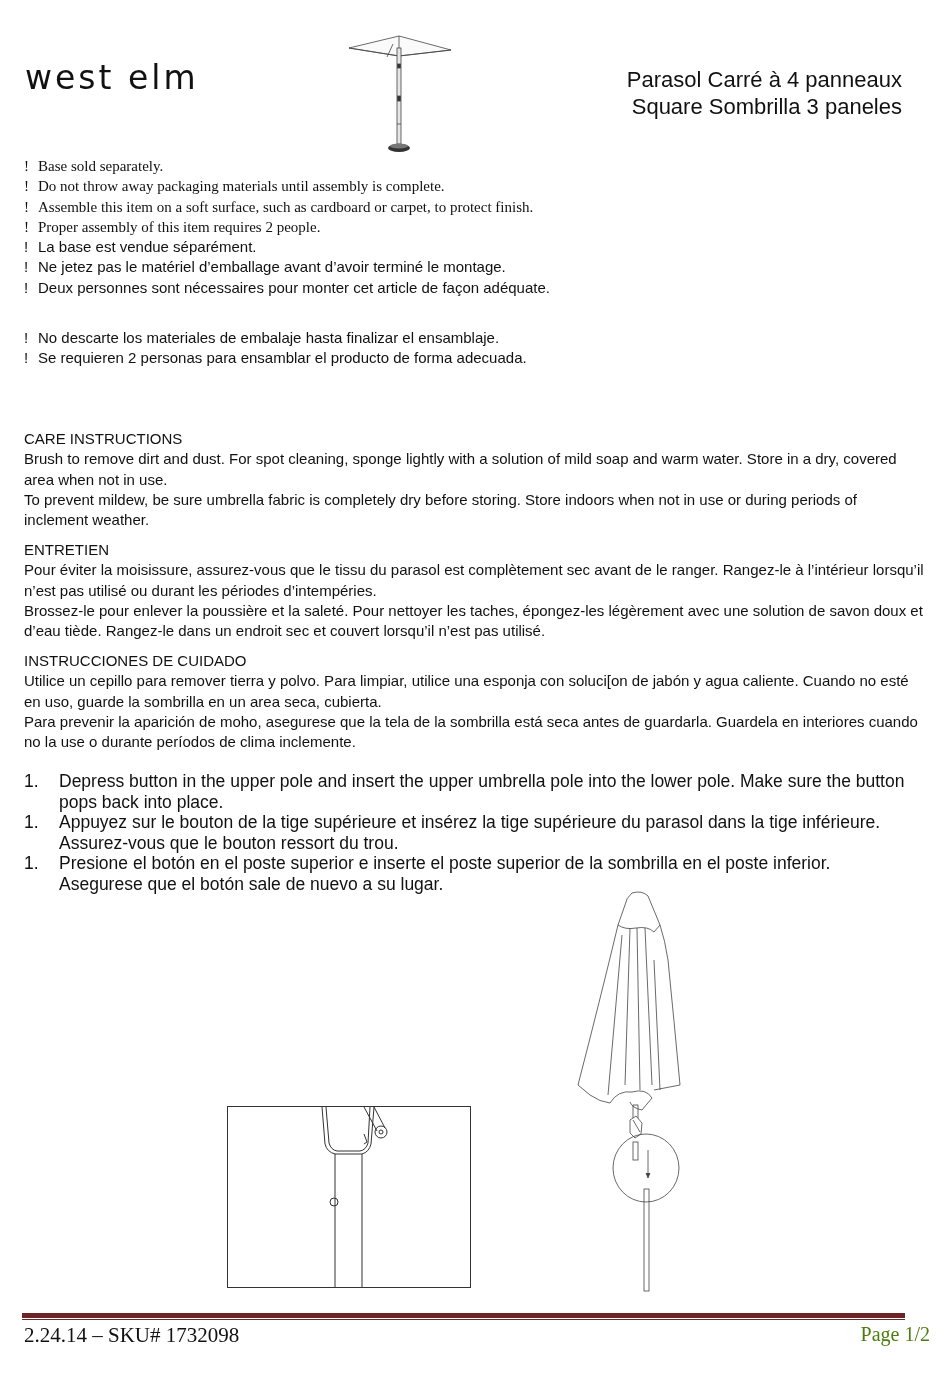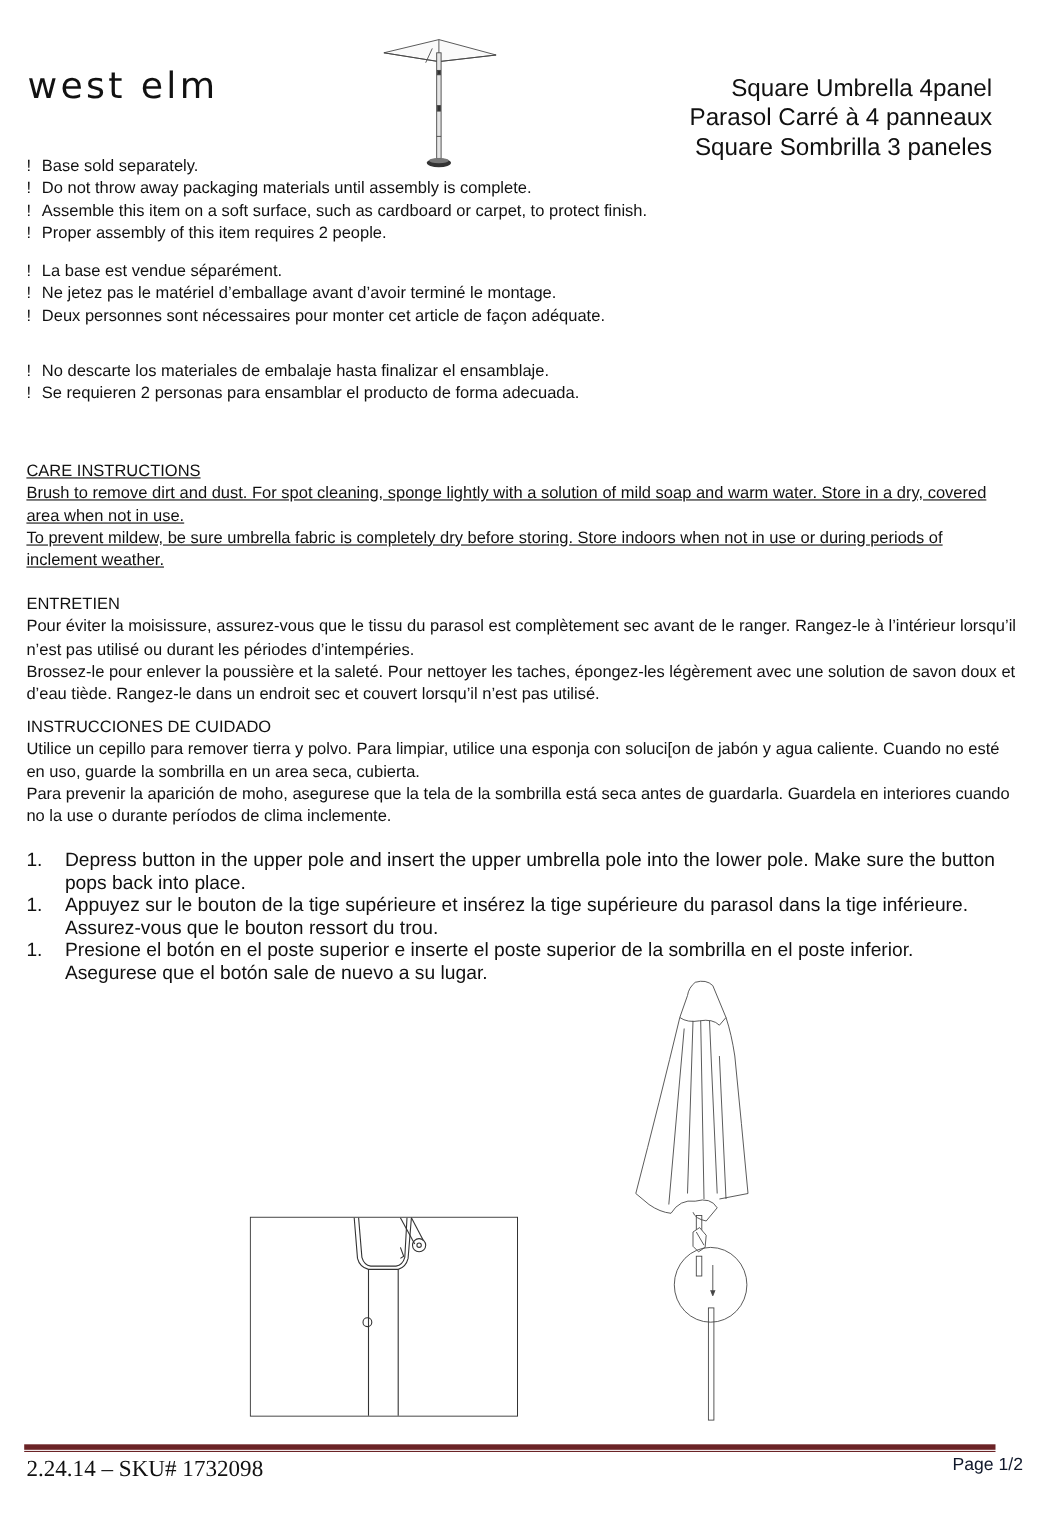--- a/index.html
+++ b/index.html
@@ -16,21 +16,21 @@
   .care .h { text-transform: uppercase; }
   .steps { left: 24px; width: 890px; font-family: "Liberation Sans", sans-serif; font-size: 17.5px; line-height: 20.5px; color: #111; }
   .steps .step { display: flex; }
   .steps .num { width: 35px; flex: 0 0 35px; }
   .steps .txt { flex: 1; }
   .detail-box { left: 227px; top: 1106px; width: 244px; height: 182px; }
   .folded { left: 570px; top: 880px; width: 120px; height: 415px; }
   .footer-bar1 { left: 22px; top: 1313px; width: 883px; height: 5px; background: #6b2326; }
   .footer-bar2 { left: 22px; top: 1319px; width: 883px; height: 1px; background: #6b2326; }
   .footer-left { left: 24px; top: 1323px; font-family: "Liberation Serif", serif; font-size: 21px; color: #111; }
-  .footer-right { right: 20px; top: 1323px; font-family: Liberation Sans, sans-serif; font-size: 16px; color: #0f172a; }
+  .footer-right { right: 20px; top: 1323px; font-family: Liberation Serif, serif; font-size: 20px; color: #4d7c0f; }
 </style>
 </head>
 <body>
 
 <div class="abs brand">west elm</div>
 
 <svg class="abs hero-umbrella" viewBox="0 0 110 122">
   <g fill="none" stroke="#444" stroke-width="0.8">
     <polygon points="4,14 54,2 106,16 54,22" fill="#fafafa"></polygon>
     <line x1="4" y1="14" x2="54" y2="22"></line>
@@ -40,44 +40,43 @@
     <rect x="52" y="14" width="4" height="96" fill="#e6e6e6"></rect>
     <rect x="52.5" y="30" width="3" height="4" fill="#333"></rect>
     <rect x="52.5" y="62" width="3" height="5" fill="#333"></rect>
     <line x1="52" y1="90" x2="56" y2="90"></line>
   </g>
   <ellipse cx="54" cy="114" rx="11" ry="4" fill="#333"></ellipse>
   <ellipse cx="54" cy="112" rx="9" ry="2.4" fill="#777"></ellipse>
 </svg>
 
 <div class="abs titles">
-  <div>Square Umbrella 4panel</div>
   <div>Parasol Carré à 4 panneaux</div>
   <div>Square Sombrilla 3 paneles</div>
 </div>
 
-<div class="abs notes" style="top:141px;">
+<div class="abs notes" style="top:156px;font-family:Liberation Serif, serif;">
   <div class="row"><span class="bang">!</span><span>Base sold separately.</span></div>
   <div class="row"><span class="bang">!</span><span>Do not throw away packaging materials until assembly is complete.</span></div>
   <div class="row"><span class="bang">!</span><span>Assemble this item on a soft surface, such as cardboard or carpet, to protect finish.</span></div>
   <div class="row"><span class="bang">!</span><span>Proper assembly of this item requires 2 people.</span></div>
 </div>
 
 <div class="abs notes" style="top:237px;">
   <div class="row"><span class="bang">!</span><span>La base est vendue séparément.</span></div>
   <div class="row"><span class="bang">!</span><span>Ne jetez pas le matériel d’emballage avant d’avoir terminé le montage.</span></div>
   <div class="row"><span class="bang">!</span><span>Deux personnes sont nécessaires pour monter cet article de façon adéquate.</span></div>
 </div>
 
 <div class="abs notes" style="top:328px;">
   <div class="row"><span class="bang">!</span><span>No descarte los materiales de embalaje hasta finalizar el ensamblaje.</span></div>
   <div class="row"><span class="bang">!</span><span>Se requieren 2 personas para ensamblar el producto de forma adecuada.</span></div>
 </div>
 
-<div class="abs care" style="top:419px;text-decoration:underline;">
+<div class="abs care" style="top:429px;">
   <div class="h">CARE INSTRUCTIONS</div>
   <div>Brush to remove dirt and dust. For spot cleaning, sponge lightly with a solution of mild soap and warm water. Store in a dry, covered area when not in use.</div>
   <div>To prevent mildew, be sure umbrella fabric is completely dry before storing. Store indoors when not in use or during periods of inclement weather.</div>
 </div>
 
 <div class="abs care" style="top:540px;">
   <div class="h">ENTRETIEN</div>
   <div>Pour éviter la moisissure, assurez-vous que le tissu du parasol est complètement sec avant de le ranger. Rangez-le à l’intérieur lorsqu’il n’est pas utilisé ou durant les périodes d’intempéries.</div>
   <div>Brossez-le pour enlever la poussière et la saleté. Pour nettoyer les taches, épongez-les légèrement avec une solution de savon doux et d’eau tiède. Rangez-le dans un endroit sec et couvert lorsqu’il n’est pas utilisé.</div>
 </div>

